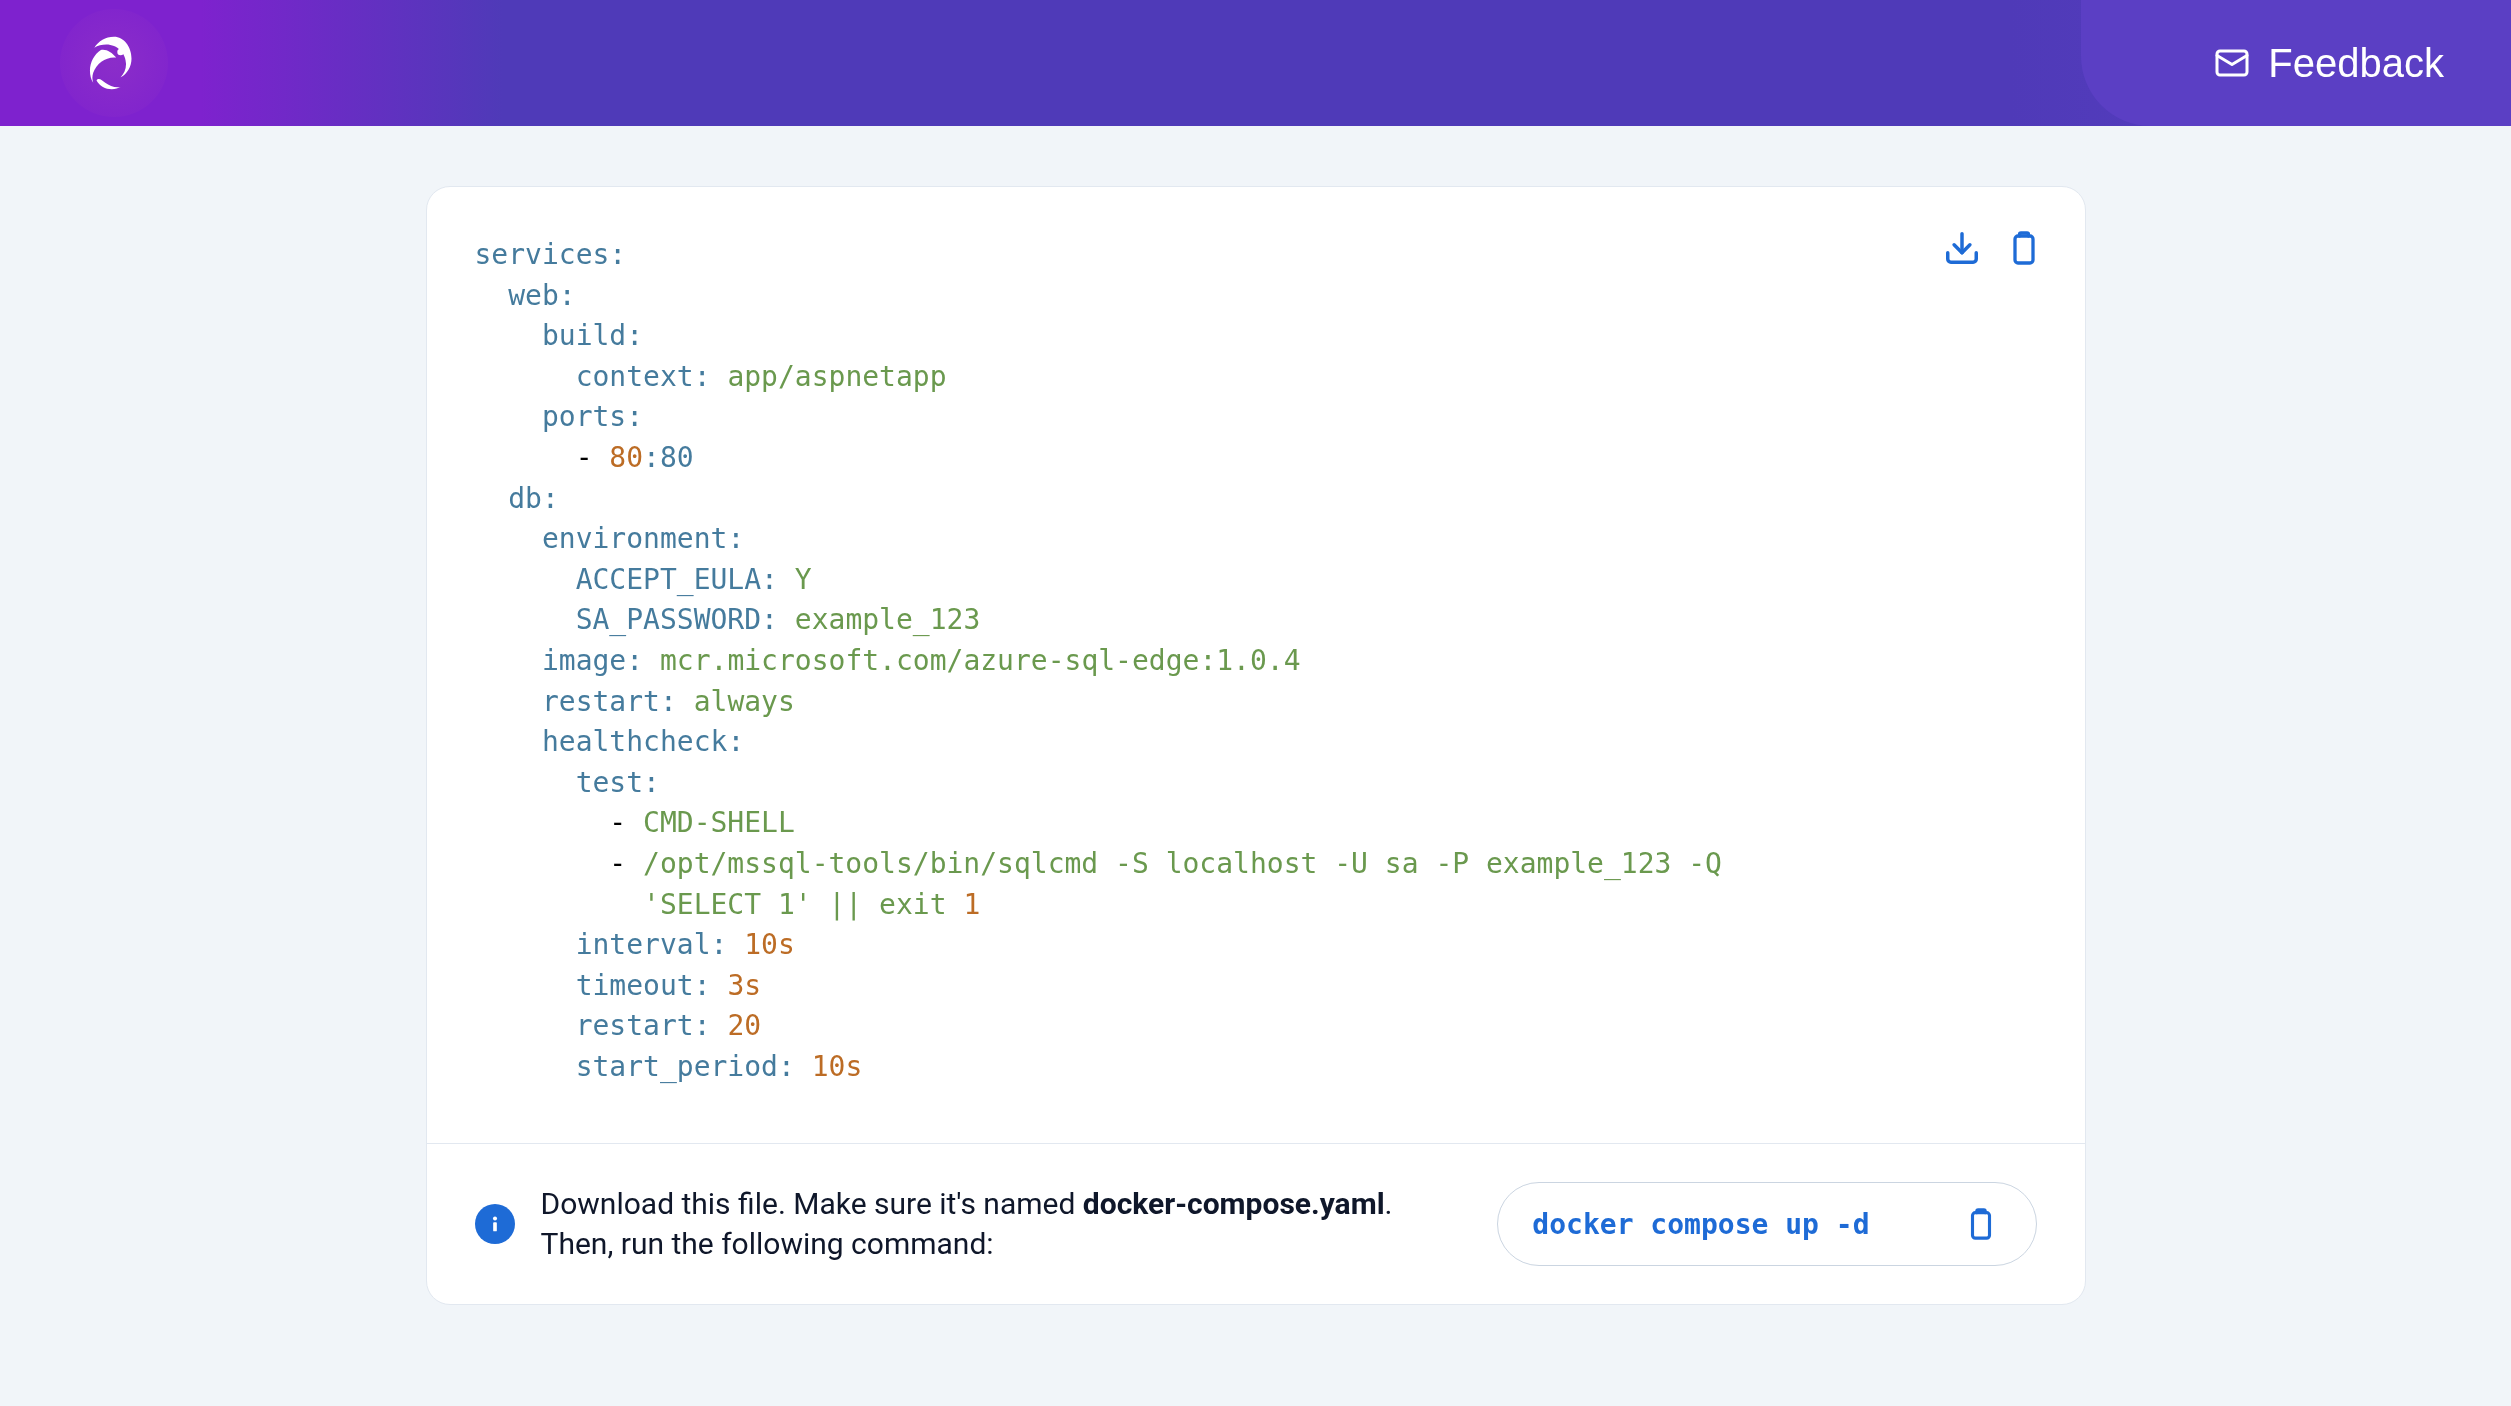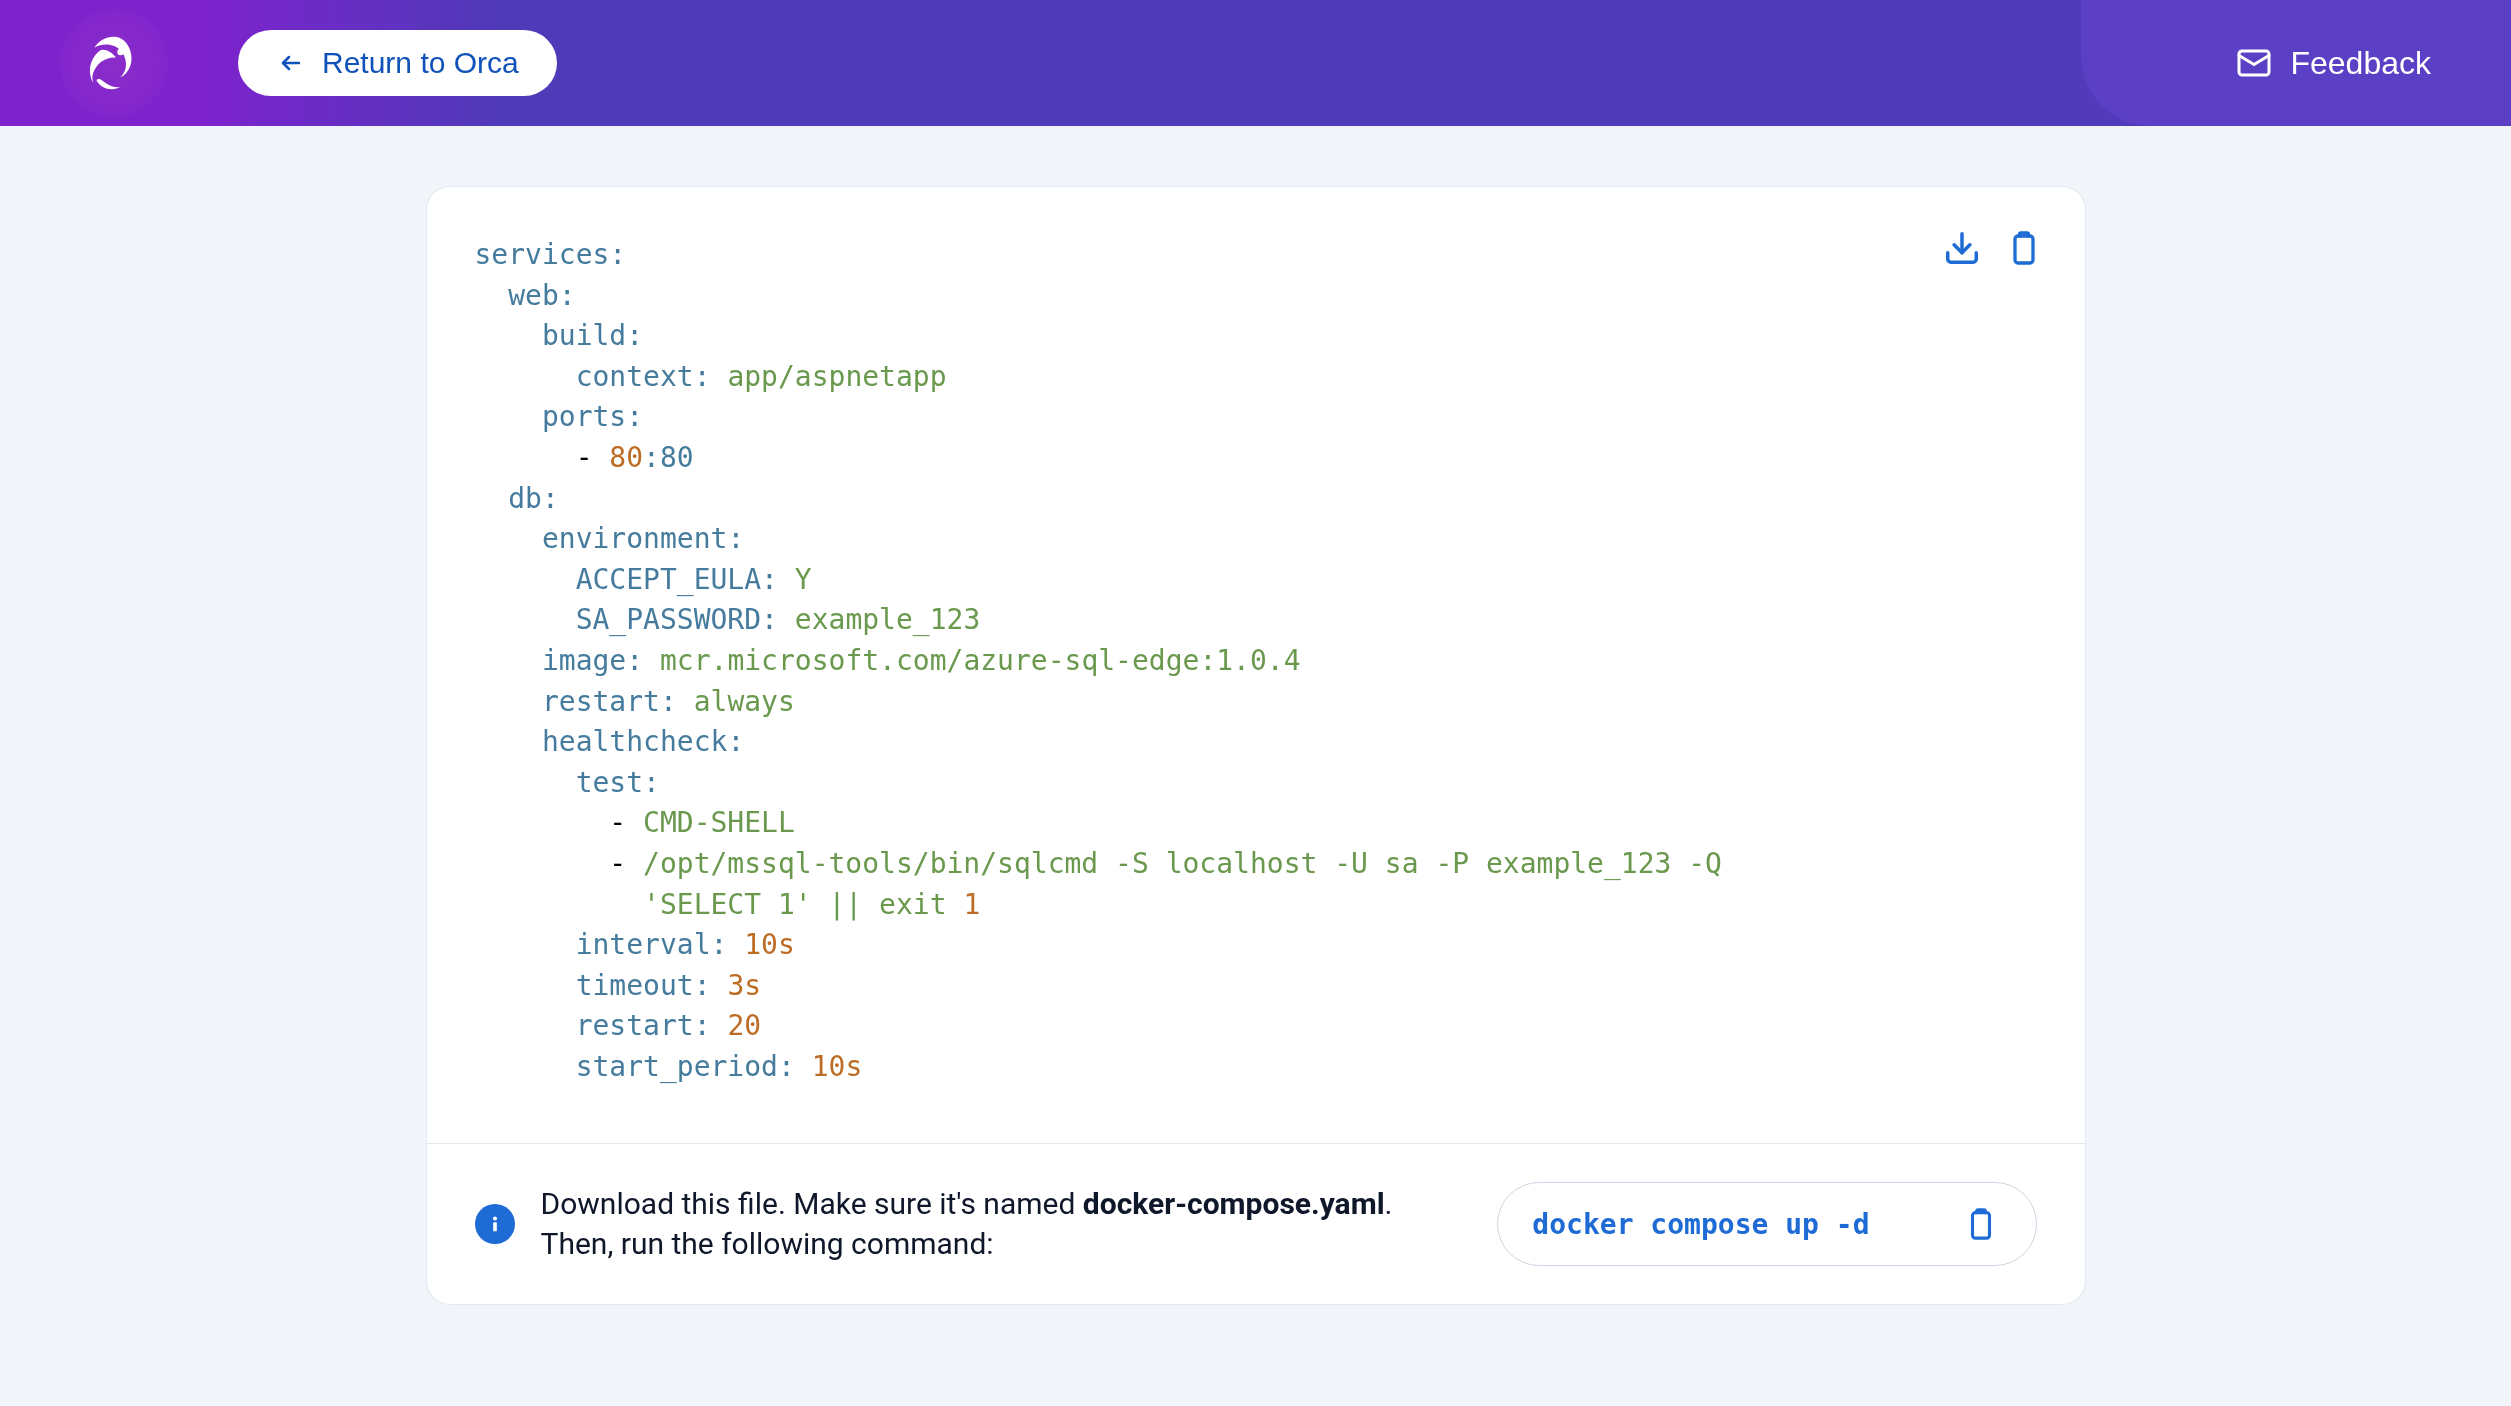--- a/index.html
+++ b/index.html
@@ -64,25 +64,25 @@
       color: #0f52ba;
       display: flex;
       align-items: center;
       gap: 16px;
       cursor: pointer;
       z-index: 2;
     }
 
     .feedback-btn {
       position: absolute;
-      right: 80px;
+      right: 67px;
       background: transparent;
       border: none;
       color: white;
-      font-size: 32px;
+      font-size: 40px;
       font-weight: 500;
       display: flex;
       align-items: center;
       gap: 18px;
       cursor: pointer;
       z-index: 3;
     }
 
     .main {
       flex: 1;
@@ -218,27 +218,20 @@
 <div class="header">
   <div class="header-bump"></div>
   <div class="logo-circle">
     <svg viewBox="0 0 64 64" fill="none">
       <path d="M32 8c-8 0-14 4-18 10 3-2 7-3 11-3 10 0 18 8 18 18 0 5-2 9-5 12 6-3 10-10 10-17 0-11-7-20-16-20z" fill="white"></path>
       <path d="M20 20c-6 4-10 11-10 19 0 4 1 8 3 11-1-3-1-6 0-9 3-9 12-15 21-14-4-5-9-8-14-7z" fill="white"></path>
       <circle cx="38" cy="22" r="3" fill="white"></circle>
       <path d="M16 48c3 5 8 8 14 8 3 0 6-1 8-2-5 1-10-1-14-4-3-2-6-5-8-2z" fill="white"></path>
     </svg>
   </div>
-  <button class="return-btn">
-    <svg width="30" height="24" viewBox="0 0 24 24" fill="none" stroke="#0f52ba" stroke-width="2.5" stroke-linecap="round" stroke-linejoin="round">
-      <line x1="20" y1="12" x2="4" y2="12"></line>
-      <polyline points="10 18 4 12 10 6"></polyline>
-    </svg>
-    <span>Return to Orca</span>
-  </button>
   <button class="feedback-btn">
     <svg width="36" height="36" viewBox="0 0 24 24" fill="none" stroke="white" stroke-width="2" stroke-linecap="round" stroke-linejoin="round">
       <rect x="2" y="4" width="20" height="16" rx="2"></rect>
       <polyline points="2,7 12,13 22,7"></polyline>
     </svg>
     <span>Feedback</span>
   </button>
 </div>
 
 <div class="main">

